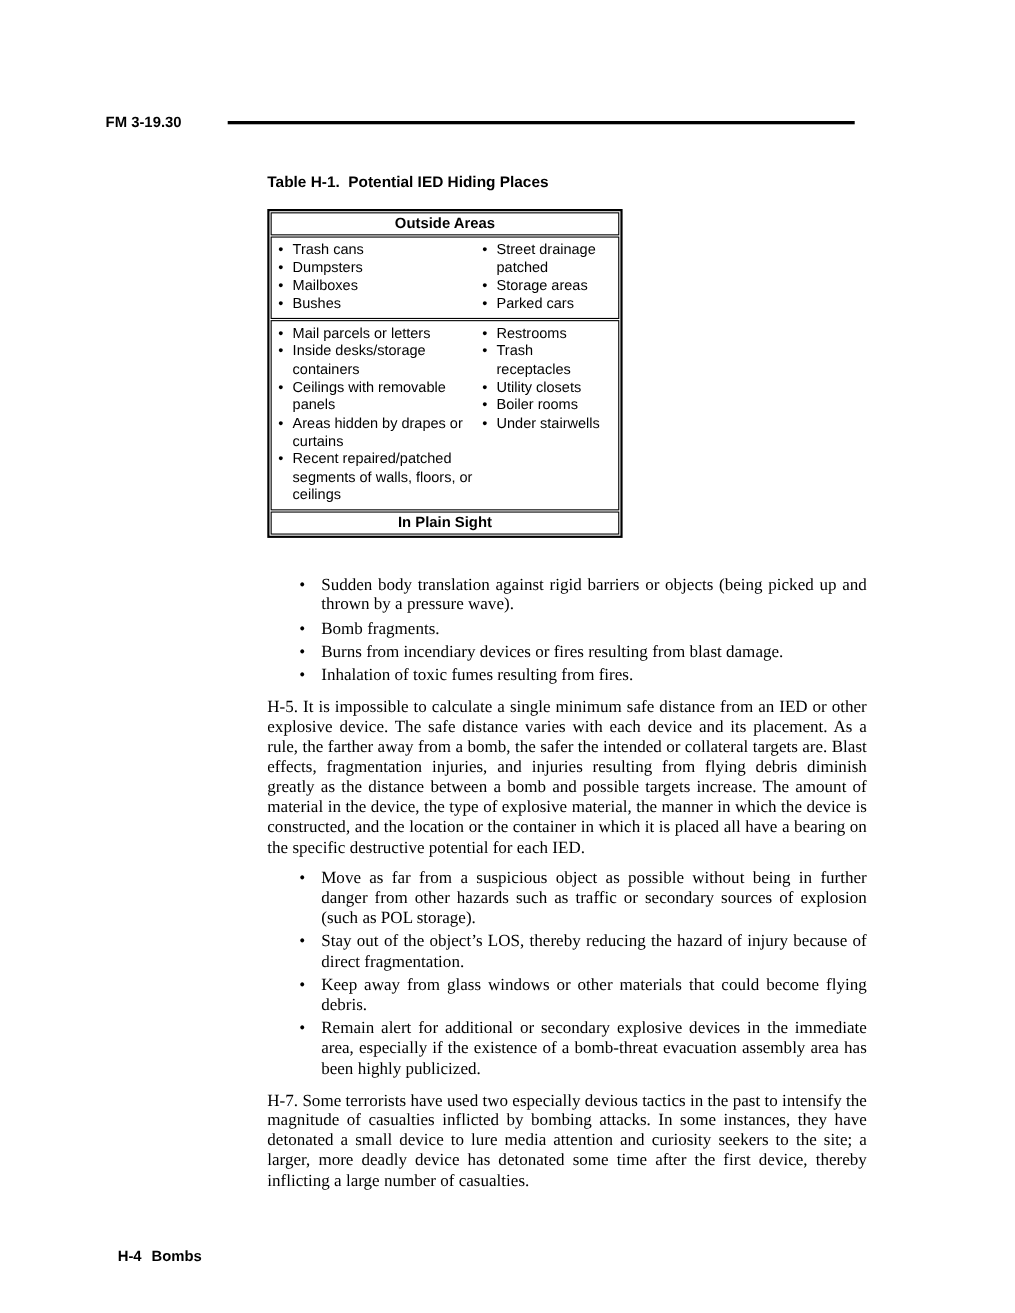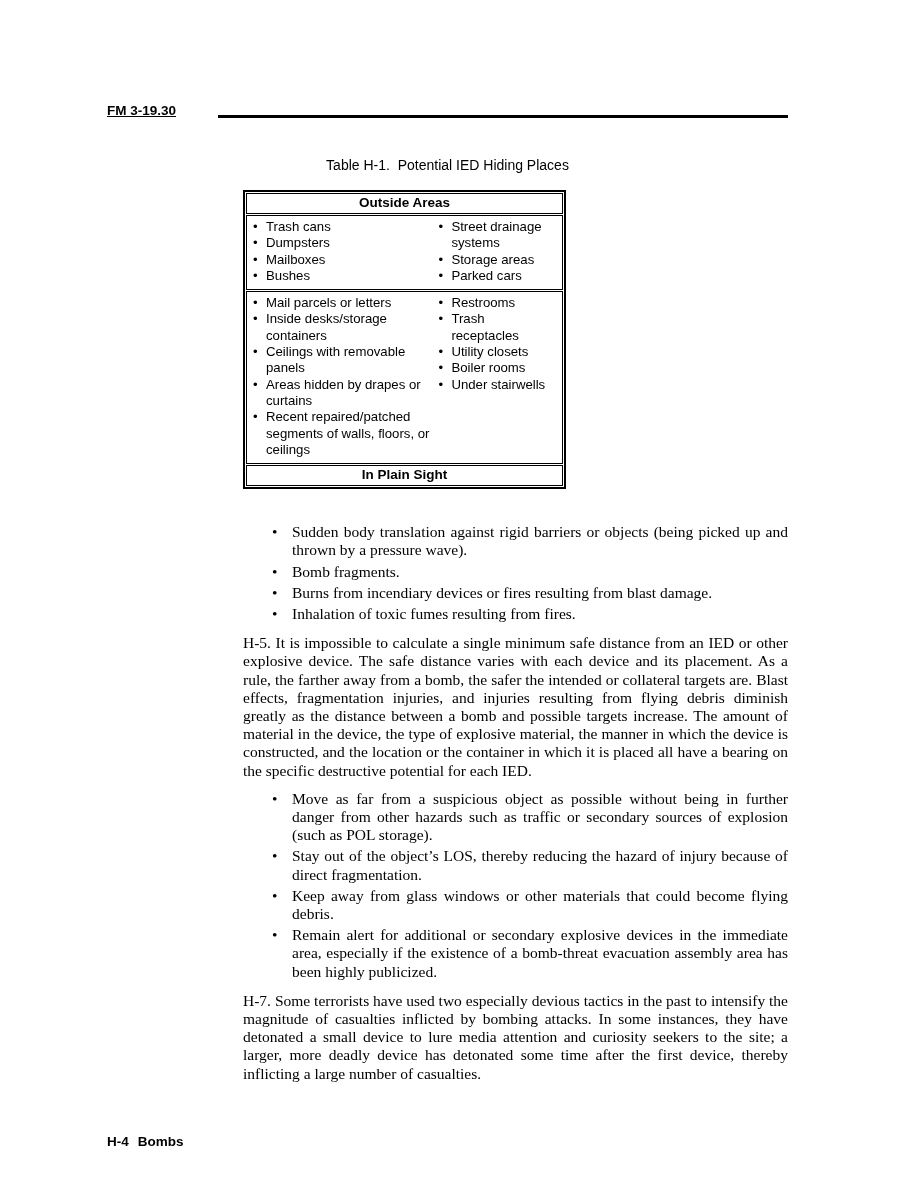--- a/index.html
+++ b/index.html
@@ -10,26 +10,25 @@
     height: 1194px;
     background: #ffffff;
     color: #000000;
     font-family: "Liberation Serif", "DejaVu Serif", serif;
     overflow: hidden;
   }
 
   
   .page-header {
     position: absolute;
-    left: 107px;
+    left: 96px;
     top: 103px;
     width: 681px;
     display: flex;
-    align-items: flex-end;
-    text-decoration: underline;
+    align-items: center;
   }
   .doc-id {
     font-family: "Liberation Sans", sans-serif;
     font-weight: bold;
     font-size: 13.5px;
     white-space: pre;
   }
   .header-rule {
     flex: 1;
     height: 3px;
@@ -52,23 +51,22 @@
   
   .content {
     position: absolute;
     left: 243px;
     top: 157px;
     width: 545px;
   }
 
   .table-title {
     width: 409px;
-    text-align: center;
-    font-family: "Liberation Sans", sans-serif;
-    font-weight: normal;
+    font-family: "Liberation Sans", sans-serif;
+    font-weight: bold;
     font-size: 14px;
     white-space: pre-wrap;
   }
 
   
   .ied-table {
     width: 323px;
     margin-top: 17px;
     border: 2px solid #000;
     font-family: "Liberation Sans", sans-serif;
@@ -144,21 +142,21 @@
               <span class="ttx">Mailboxes</span>
             </div>
           <div class="titem">
               <span class="tb">•</span>
               <span class="ttx">Bushes</span>
             </div>
         </div>
         <div class="ied-col-right">
           <div class="titem">
               <span class="tb">•</span>
-              <span class="ttx">Street drainage systems</span>
+              <span class="ttx">Street drainage patched</span>
             </div>
           <div class="titem">
               <span class="tb">•</span>
               <span class="ttx">Storage areas</span>
             </div>
           <div class="titem">
               <span class="tb">•</span>
               <span class="ttx">Parked cars</span>
             </div>
         </div>

